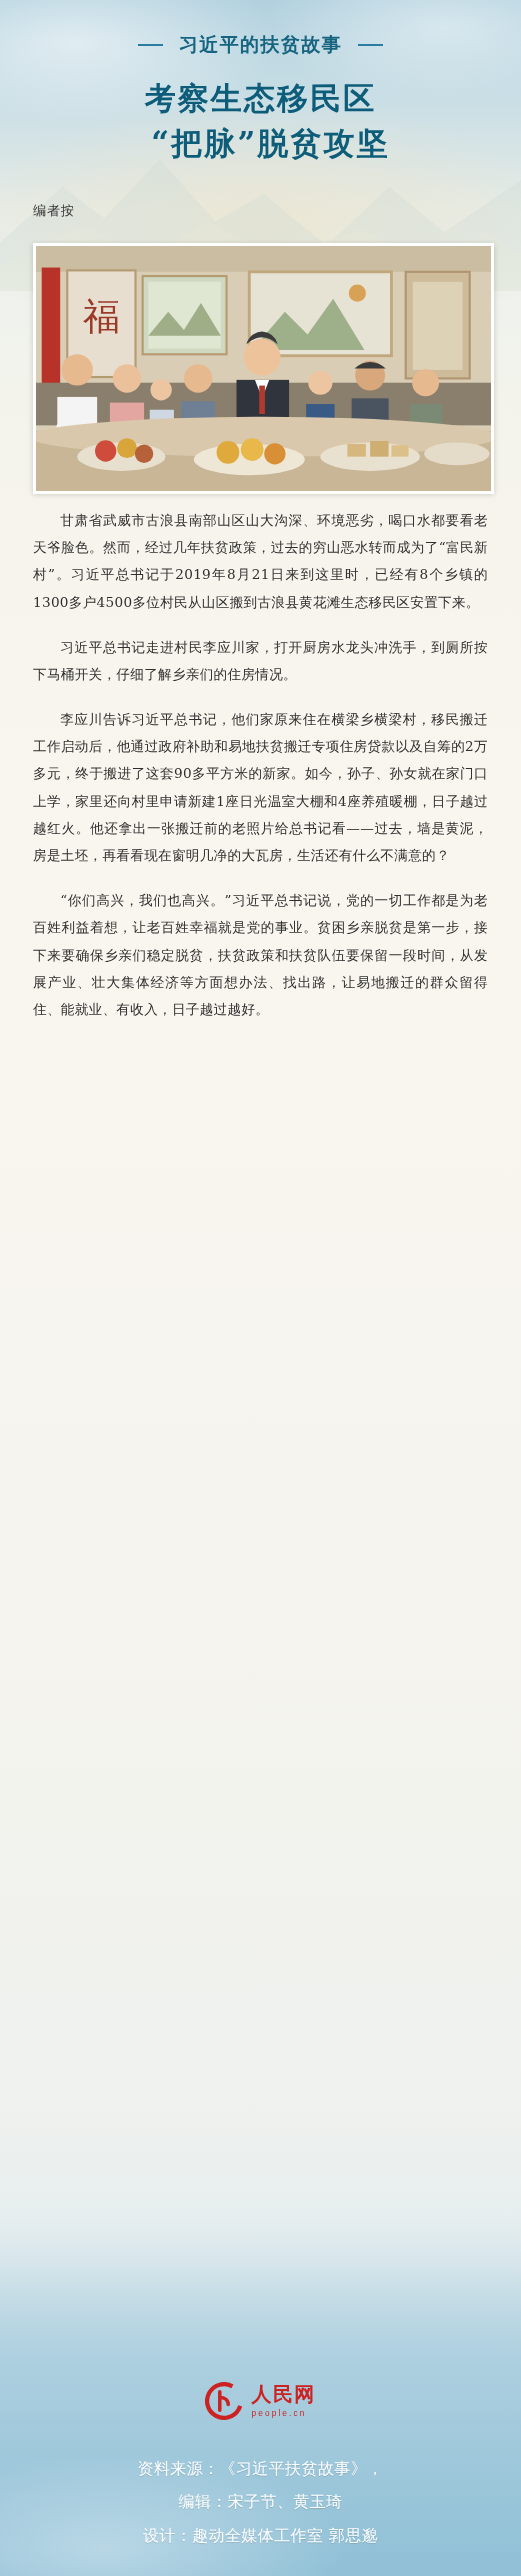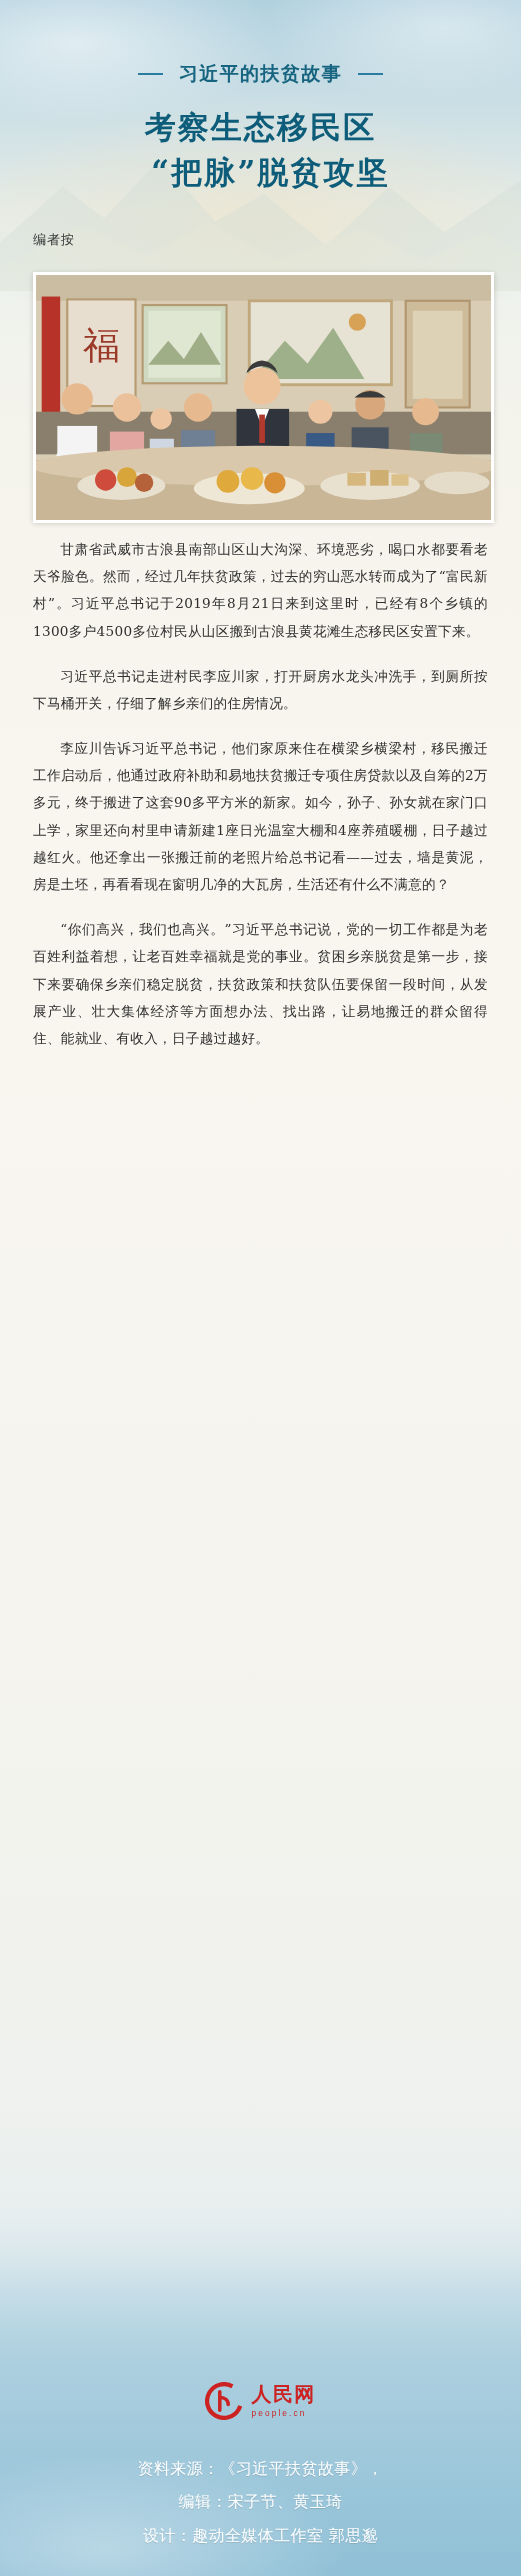--- a/index.html
+++ b/index.html
@@ -64,21 +64,20 @@
     position: relative;
     padding-top: 32px;
     text-align: center;
   }
   .series-line {
     display: flex;
     align-items: center;
     justify-content: center;
     gap: 16px;
     color: #1f6b8c;
-    margin-top: 29px;
   }
   .series-line .dash {
     display: block;
     width: 25px;
     height: 1.4px;
     background: #2a7ca0;
   }
   .series-title {
     font-family: "DejaVu Serif", "Liberation Serif", serif;
     font-size: 19px;

